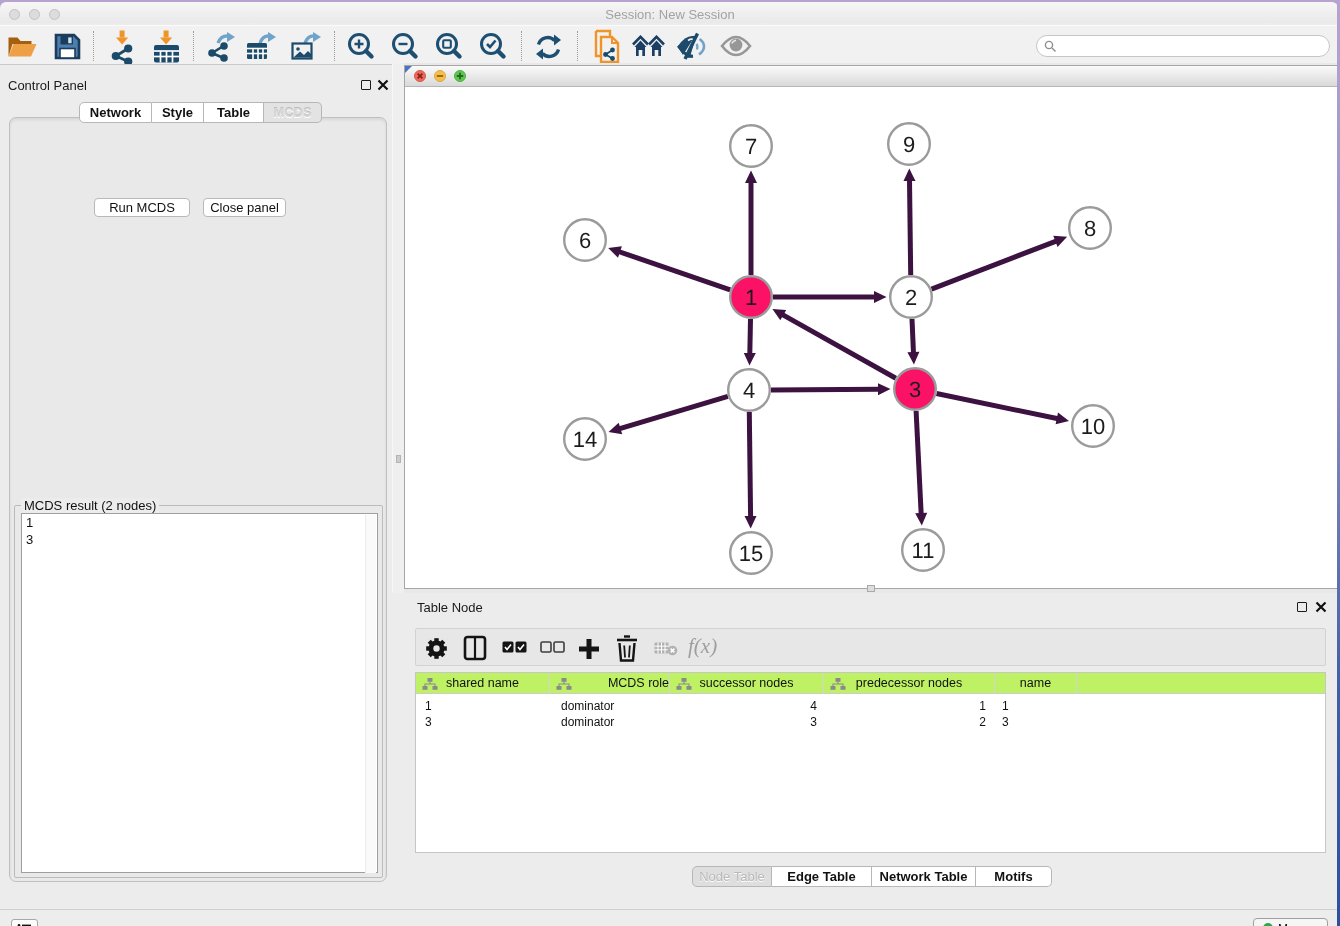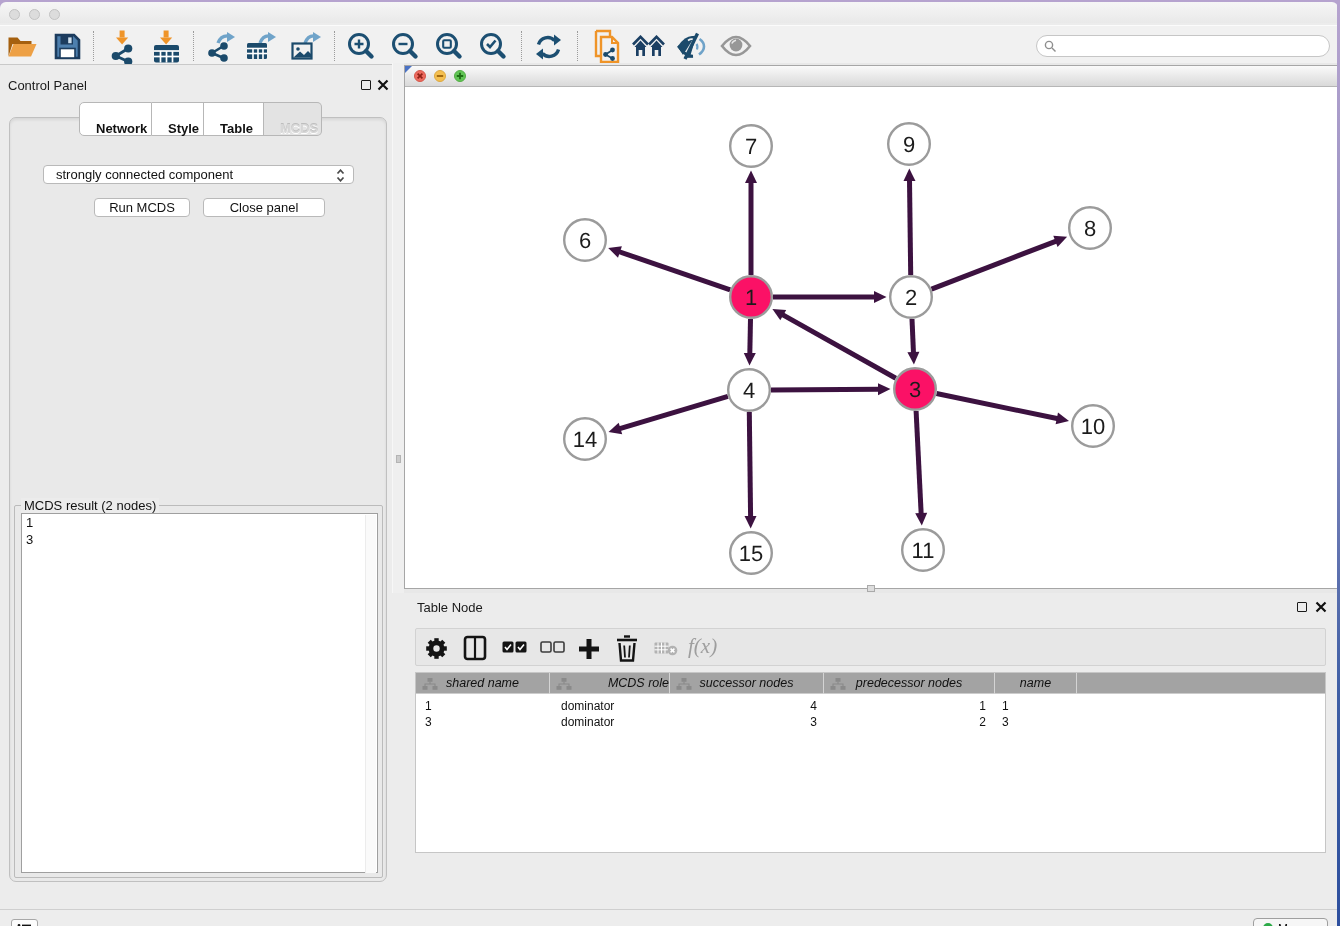--- a/index.html
+++ b/index.html
@@ -21,21 +21,21 @@
   border-left:1px dotted #9b9b9b; }
 .ticon { position:absolute; top:0; }
 #search { position:absolute; left:1036px; top:9px; width:294px; height:22px;
   background:#fff; border:1px solid #c6c6c6; border-radius:11px; }
 
 #cpanel { left:0; top:68px; width:392px; height:826px; background:#ececec; }
 .phead { font-size:13px; color:#1a1a1a; }
 .flbtn { position:absolute; width:10px; height:10px; border:1.6px solid #1a1a1a; border-radius:1px; }
 #tabs { position:absolute; left:79px; top:34px; height:21px; display:flex; }
 .tab { height:21px; line-height:20px; font-size:13px; font-weight:700; color:#111; background:#fff;
-  border:1px solid #b7b7b7; border-left:none; padding:16px; text-align:center; }
+  border:1px solid #b7b7b7; border-left:none; padding:0; text-align:center; }
 .tab.first { border-left:1px solid #b7b7b7; border-radius:5px 0 0 5px; }
 .tab.sel { background:#e3e3e3; color:#d8d8d8; text-shadow:0 -1px 0 #bdbdbd, 0 1px 0 #fff; border-radius:0 5px 5px 0; }
 #tabpanel { position:absolute; left:9px; top:49px; width:378px; height:765px;
   border:1px solid #c0c0c0; border-radius:7px; background:#e9e9e9;
   box-shadow:inset 0 2px 3px rgba(0,0,0,0.08); }
 #optlabel { position:absolute; left:0; top:74px; width:392px; text-align:center; font-size:13px; color:#111; }
 #combo { position:absolute; left:43px; top:97px; width:311px; height:19px; background:#fff;
   border:1px solid #b9b9b9; border-radius:4px; font-size:13px; line-height:17px; color:#111;
   padding-left:12px; }
 .btn { position:absolute; top:130px; height:19px; background:#fff; border:1px solid #b9b9b9;
@@ -60,22 +60,22 @@
 #nettitle .txt { position:absolute; width:100%; text-align:center; top:3px;
   font-size:13px; font-weight:bold; color:#222; }
 .tl { position:absolute; top:4px; width:12px; height:12px; border-radius:50%; }
 #grip { position:absolute; left:462px; bottom:-4px; width:8px; height:7px; background:#ddd; border:1px solid #aaa; }
 
 #tpanel { left:392px; top:593px; width:946px; height:296px; background:#ececec; }
 #ttoolbar { position:absolute; left:23px; top:35px; width:911px; height:38px;
   background:#e7e7e7; border:1px solid #d2d2d2; border-radius:2px; }
 #ttable { position:absolute; left:23px; top:79px; width:911px; height:181px; background:#fff;
   border:1px solid #c6c6c6; }
-#thead { position:absolute; left:0; top:0; width:100%; height:21px; background:#a3a3a3;
-  border-bottom:1px solid #ccc;font-style:italic; }
+#thead { position:absolute; left:0; top:0; width:100%; height:21px; background:#bef264;
+  border-bottom:1px solid #ccc; }
 .hcell { position:absolute; top:0; height:21px; border-right:1px solid #d4d4d4;
   font-size:12.5px; color:#111; line-height:21px; text-align:center; }
 .hicon { position:absolute; left:6px; top:5px; }
 .trow { position:absolute; font-size:12px; color:#111; height:16px; line-height:16px; }
 #btabs { position:absolute; left:300px; top:273px; height:21px; display:flex; }
 .btab { height:21px; line-height:20px; font-size:13px; font-weight:700; color:#111; background:#fff;
   border:1px solid #b7b7b7; border-left:none; text-align:center; }
 .btab.first { border-left:1px solid #b7b7b7; border-radius:5px 0 0 5px; background:#dedede;
   color:#b9b9b9; font-weight:400; text-shadow:0 1px 0 #fff; }
 .btab.last { border-radius:0 5px 5px 0; }
@@ -90,20 +90,21 @@
 </style>
 </head>
 <body>
 <div class="abs" id="deskstrip"></div>
 <div class="abs" id="bcl"></div>
 <div class="abs" id="bcr"></div>
 <div class="abs" id="titlebar">
   <div class="dot" style="left:9px;"></div>
   <div class="dot" style="left:29px;"></div>
   <div class="dot" style="left:49px;"></div>
+  <div class="abs" id="wtitle">Session: New Session</div>
 </div>
 <div class="abs" id="toolbar">
 <svg class="ticon" style="left:6px;top:6px;" width="32" height="30" viewBox="0 0 32 30">
   <path d="M2.5 24.5 V5.5 H11.5 L14.5 9 H25.5 V12 H6.5 L2.5 24.5 Z" fill="#a5600f"></path>
   <path d="M2.5 24.5 L7.5 12 H30.5 L25 24.5 Z" fill="#eda045"></path>
 </svg>
 <svg class="ticon" style="left:52px;top:5px;" width="30" height="30" viewBox="0 0 30 30">
   <path d="M4 4 H22 L27 9 V27 H4 Z" fill="#4d7fae" stroke="#1c3c5e" stroke-width="2.6"></path>
   <rect x="8.5" y="5" width="12.5" height="8.5" fill="#1c3c5e"></rect>
   <rect x="16.2" y="6.4" width="3.4" height="5.8" fill="#cfe0ee"></rect>
@@ -250,27 +251,22 @@
   <svg class="xbtn2" style="position:absolute;left:377px;top:11px;" width="12" height="12" viewBox="0 0 12 12">
       <path d="M1.5 1.5 L10.5 10.5 M10.5 1.5 L1.5 10.5" stroke="#111" stroke-width="2.2"></path>
     </svg>
   <div id="tabpanel"></div>
   <div id="tabs">
     <div class="tab first" style="width:73px;">Network</div>
     <div class="tab" style="width:52px;">Style</div>
     <div class="tab" style="width:60px;">Table</div>
     <div class="tab sel" style="width:58px;">MCDS</div>
   </div>
-  <div id="combo">strongly connected component
-    <svg width="9" height="13" viewBox="0 0 9 13" style="position:absolute;right:8px;top:3px;">
-      <path d="M1.5 4.5 L4.5 1.2 L7.5 4.5 M1.5 8.5 L4.5 11.8 L7.5 8.5" fill="none" stroke="#4a4a4a" stroke-width="1.7"></path>
-      </svg>
-  </div>
   <div class="btn" style="left:94px;width:96px;">Run MCDS</div>
-  <div class="btn" style="left:203px;width:122px;">Close panel</div>
+  <div class="btn" style="left:203px;width:83px;">Close panel</div>
   <div id="groupbox">
     <div id="mcdsarea">1<br>3<div id="mcdsscroll"></div></div>
   </div>
   <div id="grouplegend">MCDS result (2 nodes)</div>
 </div>
 <div class="abs" id="vdiv"></div>
 <div class="abs" id="vgrip"></div>
 <div class="abs" id="desk"></div>
 <div class="abs" id="netwin">
   <div id="nettitle">
@@ -445,20 +441,26 @@
     <div class="trow" style="left:145px;top:25px;">dominator</div>
     <div class="trow" style="left:277px;top:25px;width:124px;text-align:right;">4</div>
     <div class="trow" style="left:431px;top:25px;width:139px;text-align:right;">1</div>
     <div class="trow" style="left:586px;top:25px;">1</div>
     <div class="trow" style="left:9px;top:41px;">3</div>
     <div class="trow" style="left:145px;top:41px;">dominator</div>
     <div class="trow" style="left:277px;top:41px;width:124px;text-align:right;">3</div>
     <div class="trow" style="left:431px;top:41px;width:139px;text-align:right;">2</div>
     <div class="trow" style="left:586px;top:41px;">3</div>
   </div>
+  <div id="btabs">
+    <div class="btab first" style="width:80px;">Node Table</div>
+    <div class="btab" style="width:100px;">Edge Table</div>
+    <div class="btab" style="width:104px;">Network Table</div>
+    <div class="btab last" style="width:76px;">Motifs</div>
+  </div>
 </div>
 <div class="abs" id="statusbar">
   <div id="listbtn">
     <svg width="25" height="19" viewBox="0 0 25 19">
       <circle cx="7" cy="5.5" r="1.4" fill="#111"></circle>
         <rect x="10" y="4.6" width="9" height="1.8" fill="#111"></rect>
       <circle cx="7" cy="9.5" r="1.4" fill="#111"></circle>
         <rect x="10" y="8.6" width="9" height="1.8" fill="#111"></rect>
       <circle cx="7" cy="13.5" r="1.4" fill="#111"></circle>
         <rect x="10" y="12.6" width="9" height="1.8" fill="#111"></rect>

